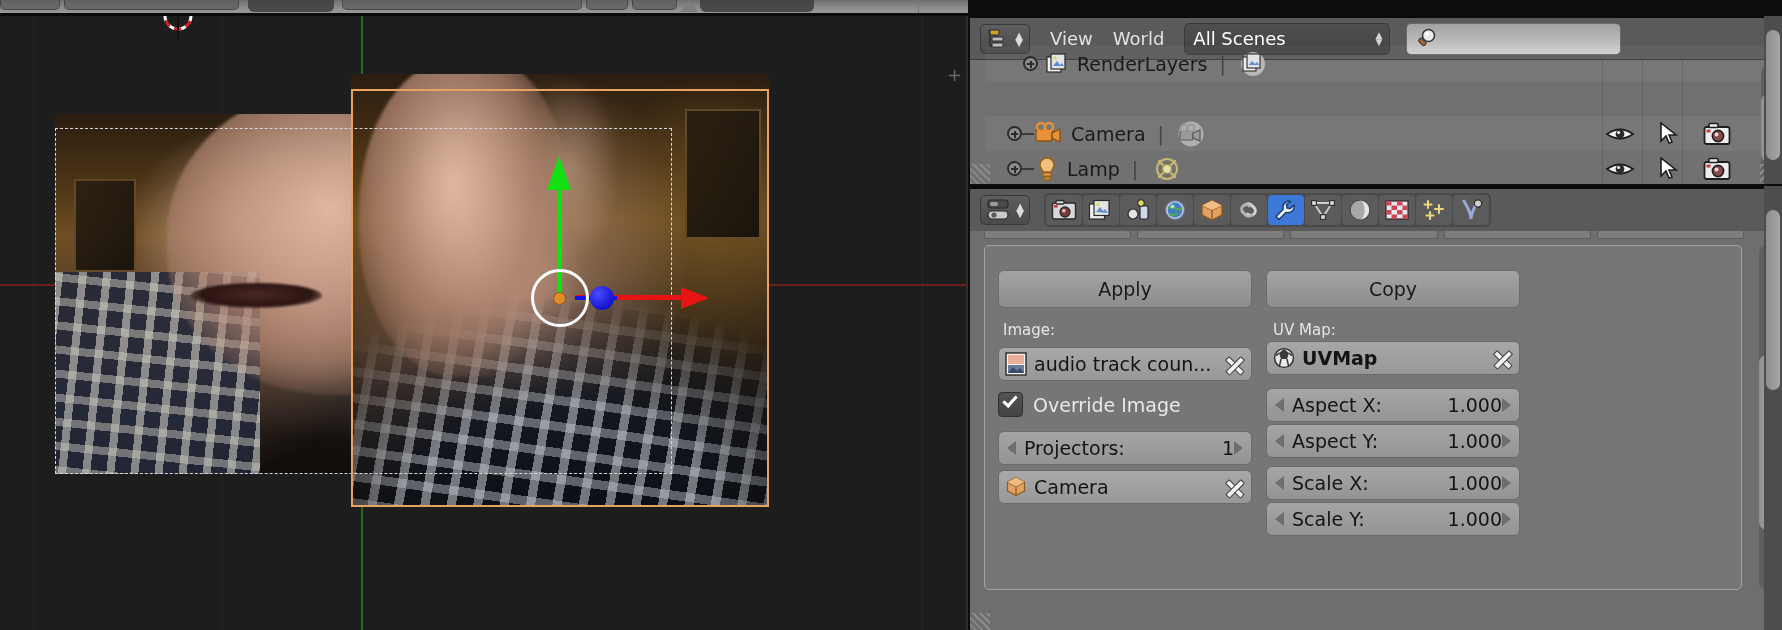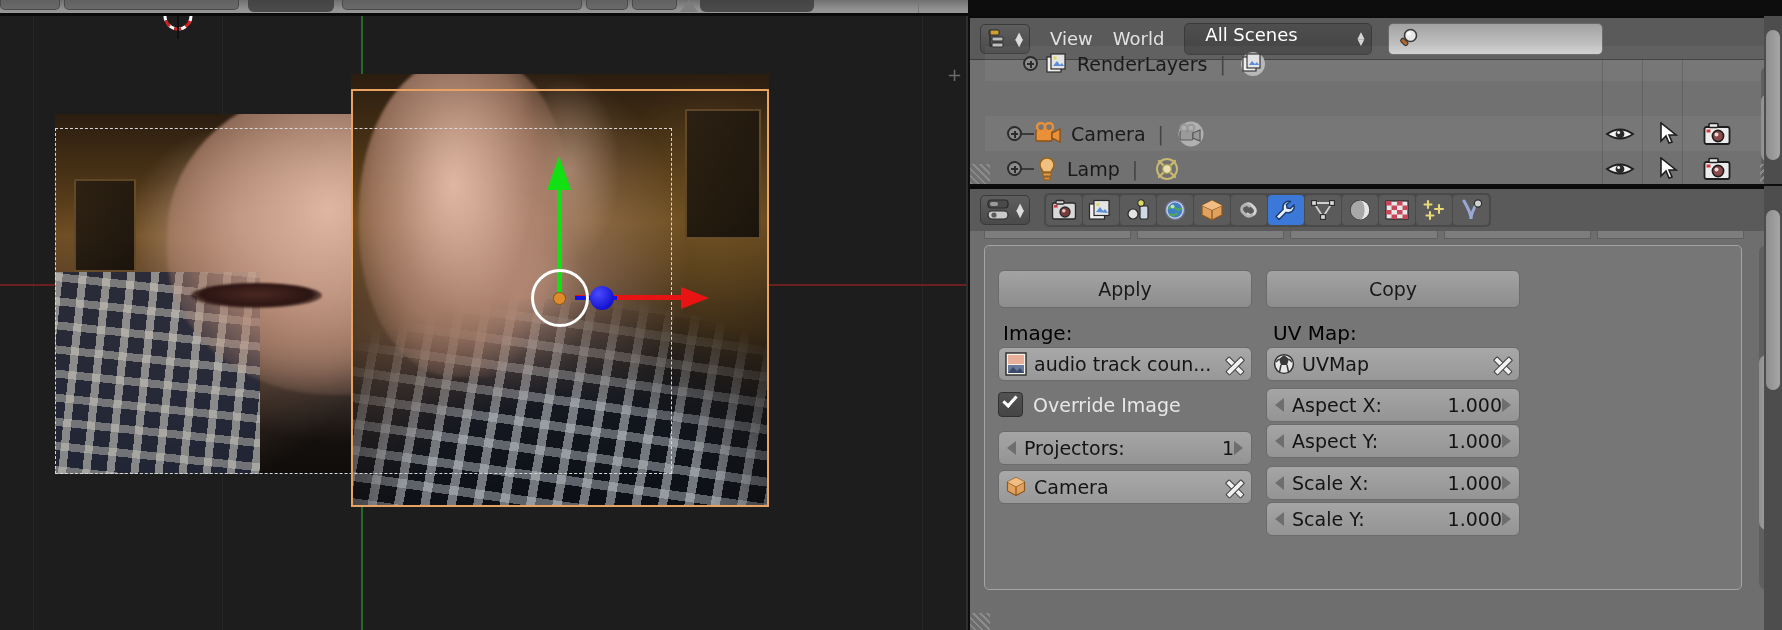--- a/index.html
+++ b/index.html
@@ -192,24 +192,24 @@
     width: 50px; height: 30px; border-radius: 5px;
     background: linear-gradient(to bottom, #5e5e5e, #4a4a4a);
     border: 1px solid #3a3a3a;
     display: flex; align-items: center; justify-content: center; gap: 2px;
     flex: 0 0 auto;
   }
   .menu-text {
     color: #e2e2e2; font-size: 18px; margin-left: 20px; white-space: nowrap;
   }
   .scene-dd {
-    margin-left: 20px; width: 188px; height: 32px; border-radius: 5px;
+    margin-left: 20px; width: 206px; height: 32px; border-radius: 5px;
     background: linear-gradient(to bottom, #4e4e4e, #444);
     border: 1px solid #3a3a3a;
-    display: flex; align-items: flex-start; padding: 0 20px;
+    display: flex; align-items: center; padding: 0 8px;
     color: #fff; font-size: 18px; position: relative; flex: 0 0 auto;
   }
   .dd-arrows {
     position: absolute; right: 7px; top: 50%; transform: translateY(-50%);
     display: flex; flex-direction: column; line-height: 7px;
     color: #d5d5d5; font-size: 9px;
   }
   .search-box {
     margin-left: 16px; height: 32px; width: 215px; border-radius: 5px;
     background: linear-gradient(to bottom, #a2a2a2, #cfcfcf);
@@ -289,21 +289,21 @@
     background: #767676; border: 1px solid #a3a3a3; border-radius: 5px;
   }
   .btn-wide {
     position: absolute; height: 38px; border-radius: 6px;
     background: linear-gradient(to bottom, #a3a3a3, #8d8d8d);
     border: 1px solid #6b6b6b;
     display: flex; align-items: center; justify-content: center;
     color: #1a1a1a; font-size: 19px;
   }
   .field-label {
-    position: absolute; color: #000000; font-size: 20px;
+    position: absolute; color: #e5e5e5; font-size: 15px;
   }
   .id-field {
     position: absolute; height: 34px; border-radius: 6px;
     background: linear-gradient(to bottom, #a8a8a8, #989898);
     border: 1px solid #6b6b6b;
     display: flex; align-items: center; padding: 0 6px;
   }
   .id-field-text {
     color: #141414; font-size: 19px; margin-left: 7px;
     white-space: nowrap; overflow: hidden; text-overflow: clip; flex: 1;
@@ -742,21 +742,21 @@
               <path d="M11 1.5 L19.5 6 L19.5 15 L11 19.5 L2.5 15 L2.5 6 Z" fill="#e2a15e" stroke="#8a5a20" stroke-width="1.2"></path>
               <path d="M2.5 6 L11 10.5 L19.5 6 M11 10.5 L11 19.5" fill="none" stroke="#8a5a20" stroke-width="1.2"></path>
               <path d="M2.5 6 L11 1.5 L19.5 6 L11 10.5 Z" fill="#f0bd84"></path>
             </svg>
             <span class="id-field-text">Camera</span>
             <span class="x-btn"></span>
           </div>
 
           <div class="field-label" style="left:288px; top:75px;">UV Map:</div>
 
-          <div class="id-field" style="left:281px; top:101px; width:254px;">
+          <div class="id-field" style="left:281px; top:95px; width:254px;font-weight:bold;">
             <svg width="22" height="22" viewBox="0 0 22 22">
               <circle cx="11" cy="11" r="9.4" fill="#e8e8e8" stroke="#2a2a2a" stroke-width="1.4"></circle>
               <path d="M11 2 L16 6 L14 12 L8 12 L6 6 Z" fill="#3a3a3a"></path>
               <path d="M3 9 L6 6 M19 9 L16 6 M8 12 L6.5 19 M14 12 L15.5 19" stroke="#3a3a3a" stroke-width="1.5"></path>
             </svg>
             <span class="id-field-text">UVMap</span>
             <span class="x-btn"></span>
           </div>
 
           <div class="num-field" style="left:281px; top:142px; width:254px;">

